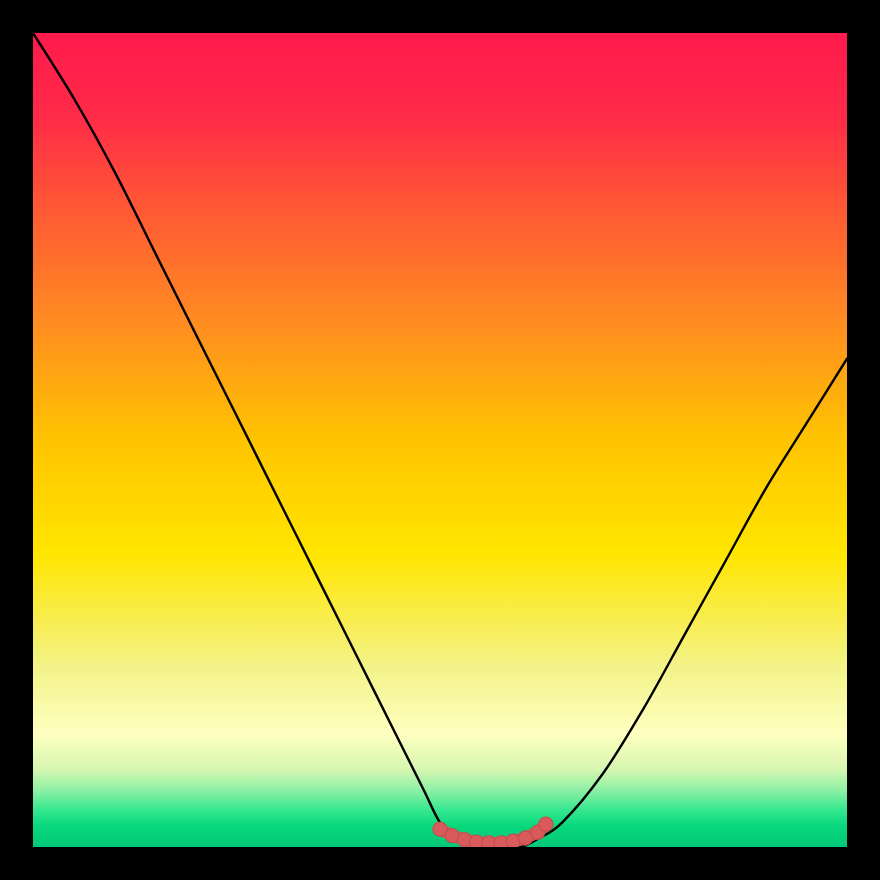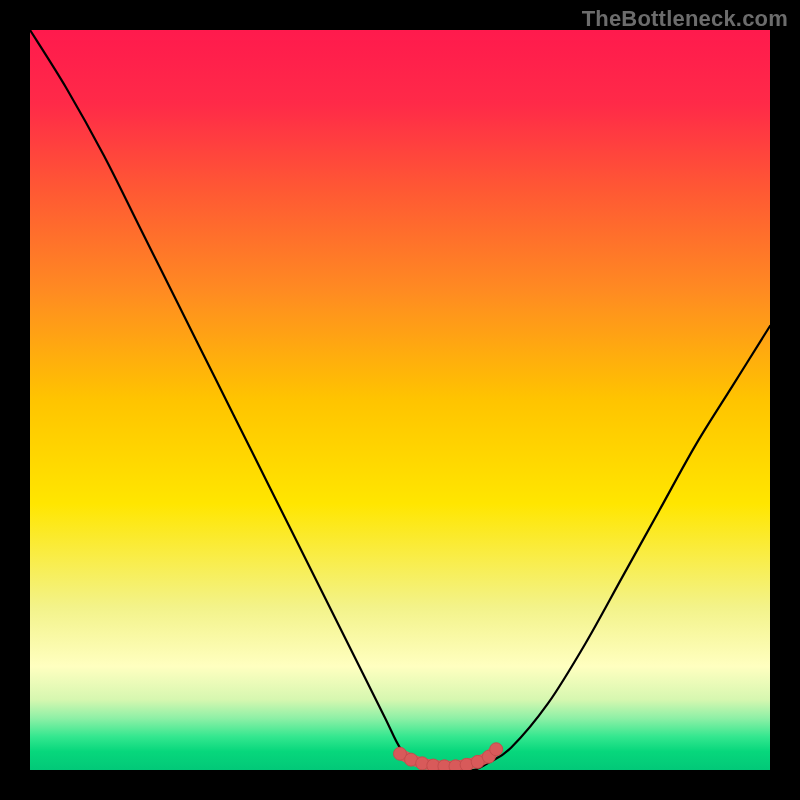--- a/index.html
+++ b/index.html
@@ -32,21 +32,20 @@
     font-weight: 600;
     color: #6c6c6c;
     letter-spacing: 0.2px;
   }
   svg { display: block; }
 </style>
 </head>
 <body>
 
 <div class="frame">
-  <div class="watermark">TheBottleneck.com</div>
   <div class="plot">
     <svg id="chart-svg" width="740" height="740" viewBox="0 0 740 740" preserveAspectRatio="none">
       <defs>
         <linearGradient id="bg-grad" x1="0" y1="0" x2="0" y2="1">
             <stop offset="0%" stop-color="#ff1a4d"></stop>
             <stop offset="10%" stop-color="#ff2a48"></stop>
             <stop offset="22%" stop-color="#ff5a33"></stop>
             <stop offset="35%" stop-color="#ff8a22"></stop>
             <stop offset="50%" stop-color="#ffc400"></stop>
             <stop offset="64%" stop-color="#ffe600"></stop>

